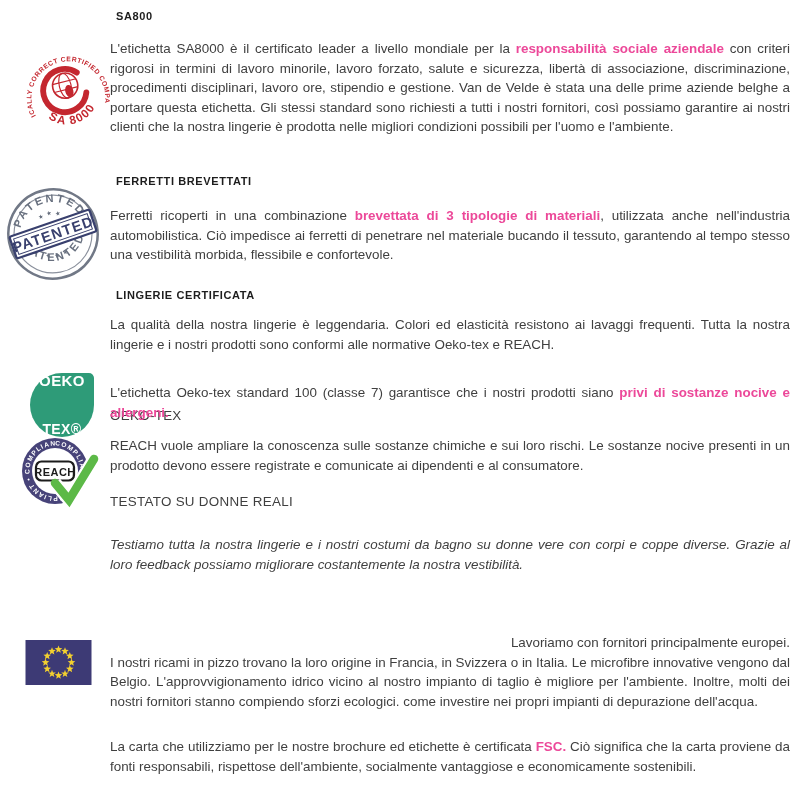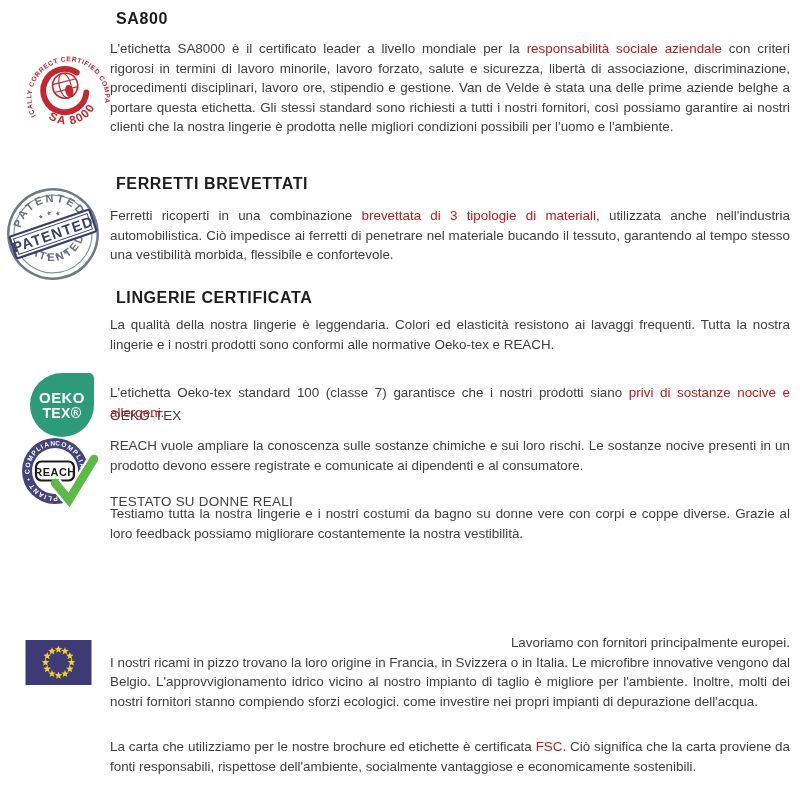--- a/index.html
+++ b/index.html
@@ -3,36 +3,36 @@
 <meta charset="utf-8">
 <style>
   * { margin:0; padding:0; box-sizing:border-box; }
   html,body { background:#fff; }
   .page {
     position:relative; width:800px; height:800px; background:#fff;
     font-family:"Liberation Sans", sans-serif; color:#3f3f3f; overflow:hidden;
   }
   .tcol { position:absolute; left:110px; width:680px; }
   .body-p { font-size:13.4px; line-height:19.5px; text-align:justify; color:#3f3f3f; }
-  .body-p b, .body-p strong { color:#b91c1c; font-weight:400; }
-  .h-main { position:absolute; left:116px; font-size:16px; font-weight:700; color:#1d1d1d; letter-spacing:0.6px; }
+  .body-p b, .body-p strong { color:#ec4899; font-weight:700; }
+  .h-main { position:absolute; left:116px; font-size:11px; font-weight:700; color:#1d1d1d; letter-spacing:0.6px; }
   .h-sub { position:absolute; left:110px; font-size:13.4px; font-weight:400; color:#3f3f3f; letter-spacing:0.3px; }
   .badge { position:absolute; }
   
   .sa-rot { transform:rotate(-14deg); }
   .sa-arc { font-size:7.5px; font-weight:700; letter-spacing:0.6px; fill:#c4272f; }
   .sa-label { font-size:13px; font-weight:800; letter-spacing:1.6px; fill:#c4272f; }
   
   .pat-rot { transform:rotate(-11deg); }
   .pat-arc { font-size:11.5px; font-weight:700; letter-spacing:2.6px; fill:#68707f; }
   .pat-banner { font-size:15px; font-weight:800; letter-spacing:1.2px; fill:#39406e; text-anchor:middle; }
   
   .oeko {
     width:64px; height:64px; background:#2e9b78; border-radius:50% 8% 50% 50%;
-    display:flex; flex-direction:column; align-items:center; justify-content:center;
+    display:flex; flex-direction:column; align-items:center; justify-content:space-between;
     color:#fff; font-weight:700; line-height:1.06;
   }
   .oeko .l1 { font-size:15px; letter-spacing:0.4px; }
   .oeko .l2 { font-size:14px; letter-spacing:0.4px; }
   
   .reach-ring { font-size:6.6px; font-weight:700; letter-spacing:1.1px; fill:#fff; }
   .reach-label { font-size:11px; font-weight:800; letter-spacing:0.5px; fill:#1c1c1c; text-anchor:middle; }
   
   .fsc-text { font-family:"Liberation Serif", serif; font-size:13.5px; letter-spacing:2.5px; fill:#222; text-anchor:middle; }
   .fsc-reg { font-size:7px; fill:#222; }
@@ -114,21 +114,21 @@
       <rect x="17" y="24.5" width="38" height="19" rx="5.5" fill="#ffffff" stroke="#1c1c1c" stroke-width="2.2"></rect>
       <text x="36" y="38.5" class="reach-label">REACH</text>
       <path d="M36,46 L50,63 L75,22" stroke="#ffffff" stroke-width="13" fill="none"></path>
       <path d="M36,46 L50,63 L75,22" stroke="#5cb947" stroke-width="8.5" fill="none" stroke-linecap="round"></path>
     </svg>
   </div>
 
   <div class="tcol body-p" style="top:436px;">REACH vuole ampliare la conoscenza sulle sostanze chimiche e sui loro rischi. Le sostanze nocive presenti in un prodotto devono essere registrate e comunicate ai dipendenti e al consumatore.</div>
 
   <div class="h-sub" style="top:494px;">TESTATO SU DONNE REALI</div>
-  <div class="tcol body-p" style="top:504px;">Testiamo tutta la nostra lingerie e i nostri costumi da bagno su donne vere con corpi e coppe diverse. Grazie al loro feedback possiamo migliorare costantemente la nostra vestibilità.</div>
+  <div class="tcol body-p" style="top:535px;font-style:italic;">Testiamo tutta la nostra lingerie e i nostri costumi da bagno su donne vere con corpi e coppe diverse. Grazie al loro feedback possiamo migliorare costantemente la nostra vestibilità.</div>
 
   <div class="badge" style="left:25px; top:640px; width:67px; height:45px;">
     <svg width="67" height="45" viewBox="0 0 66 45">
       <rect x="0" y="0" width="66" height="45" fill="#3d3a75"></rect>
       <g fill="#f3d02f">
         <use href="#star4" transform="translate(46,22.5)"></use>
         <use href="#star4" transform="translate(44.3,16)"></use>
         <use href="#star4" transform="translate(39.5,11.2)"></use>
         <use href="#star4" transform="translate(33,9.5)"></use>
         <use href="#star4" transform="translate(26.5,11.2)"></use>

